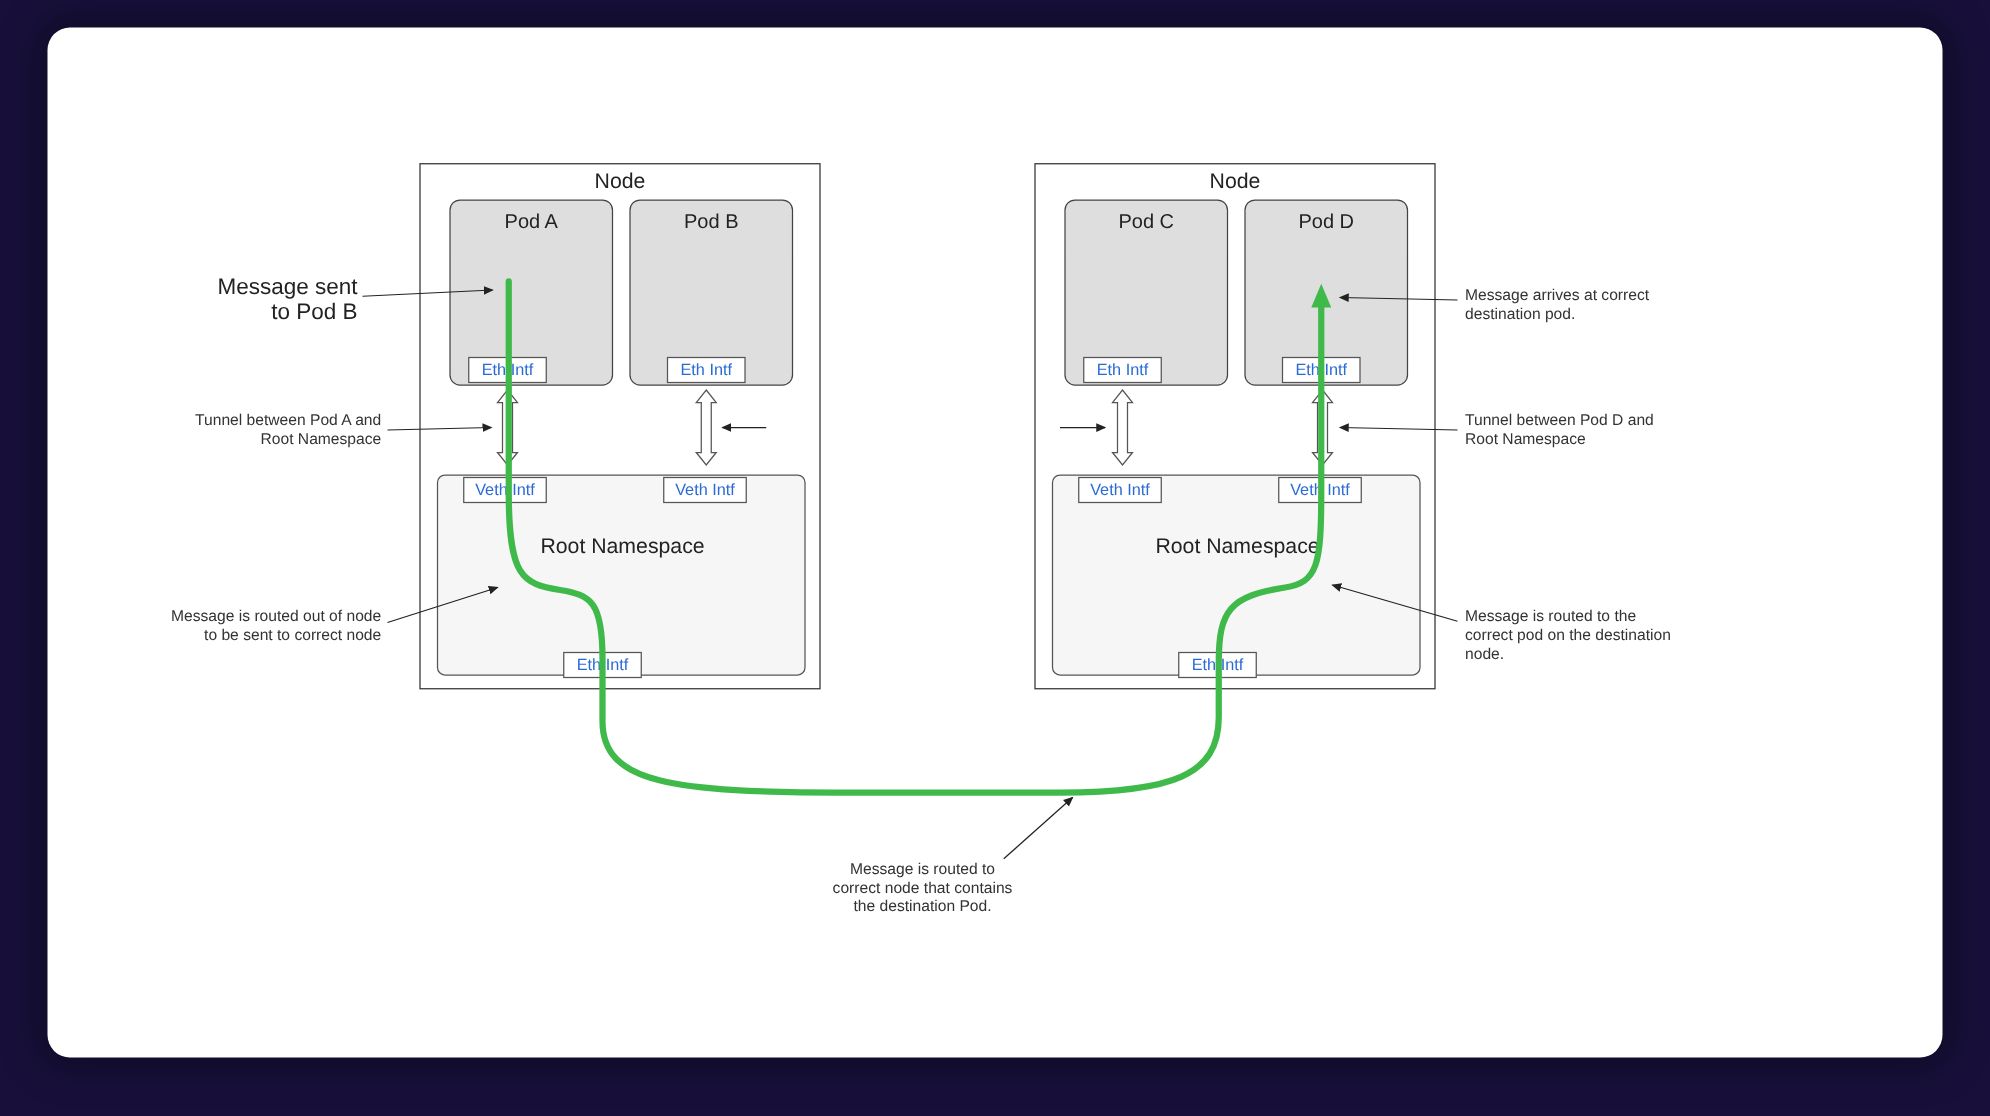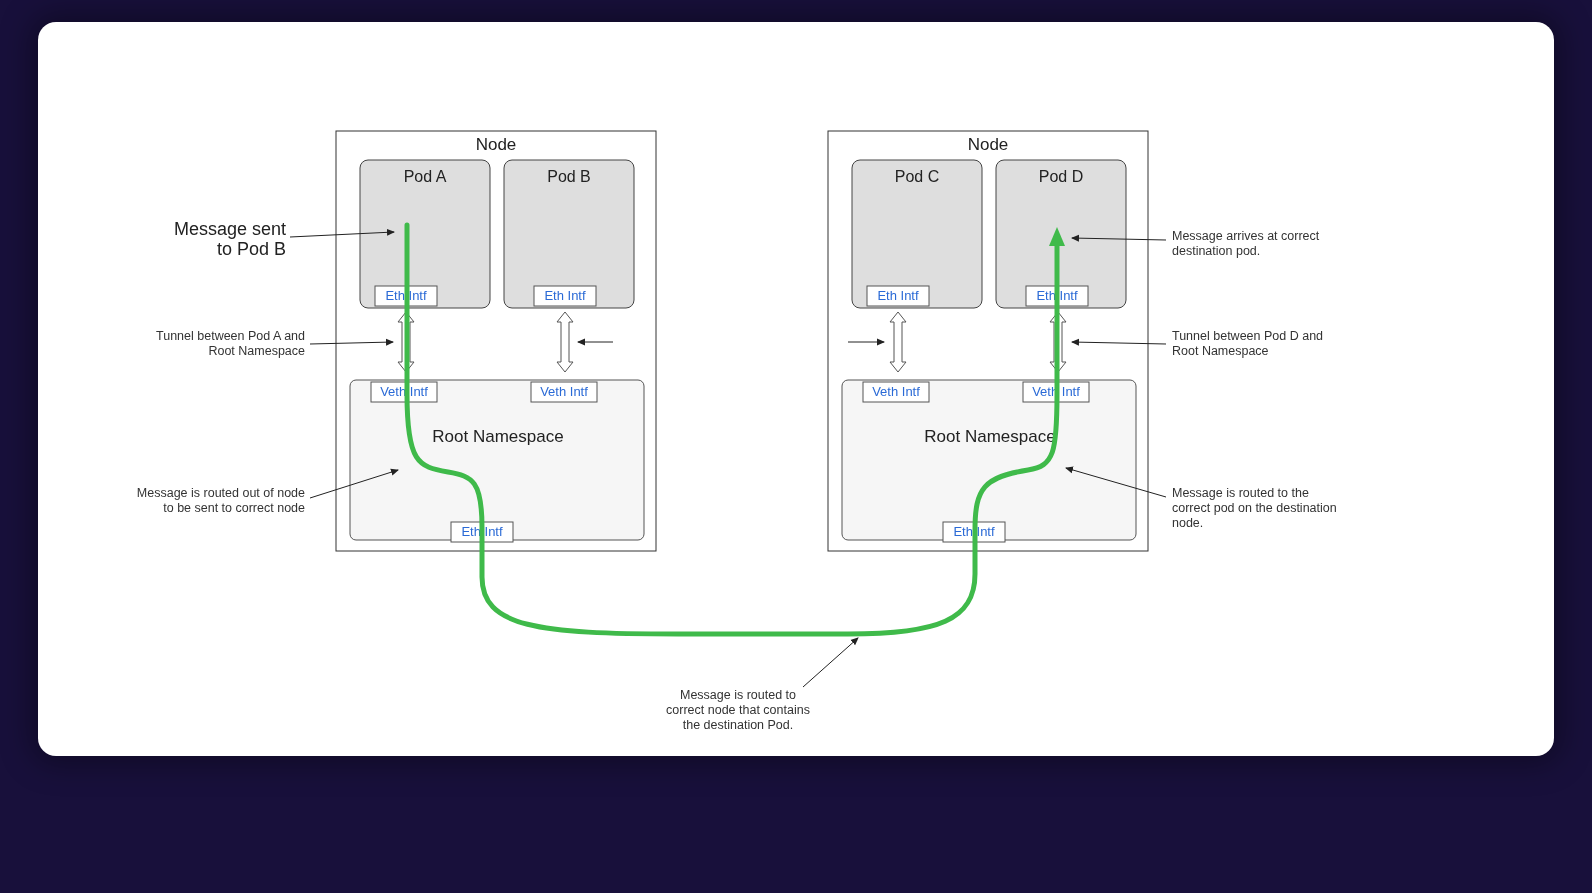--- a/index.html
+++ b/index.html
@@ -8,21 +8,21 @@
     width: 1592px;
     height: 893px;
     background: #18103b;
     font-family: Arial, Helvetica, sans-serif;
   }
   .card {
     position: absolute;
     left: 38px;
     top: 22px;
     width: 1516px;
-    height: 734px;
+    height: 824px;
     background: #ffffff;
     border-radius: 18px;
     box-shadow: 0 0 30px 8px rgba(0,0,0,0.35);
   }
   svg { position: absolute; inset: 0; }
   .node-box   { fill: #ffffff; stroke: #333; stroke-width: 1; }
   .root-box   { fill: #f6f6f6; stroke: #555; stroke-width: 1; }
   .pod-box    { fill: #dedede; stroke: #444; stroke-width: 1; }
   .intf-box   { fill: #ffffff; stroke: #555; stroke-width: 1; }
   .lbl-node   { font-size: 17px; fill: #222; text-anchor: middle; }

